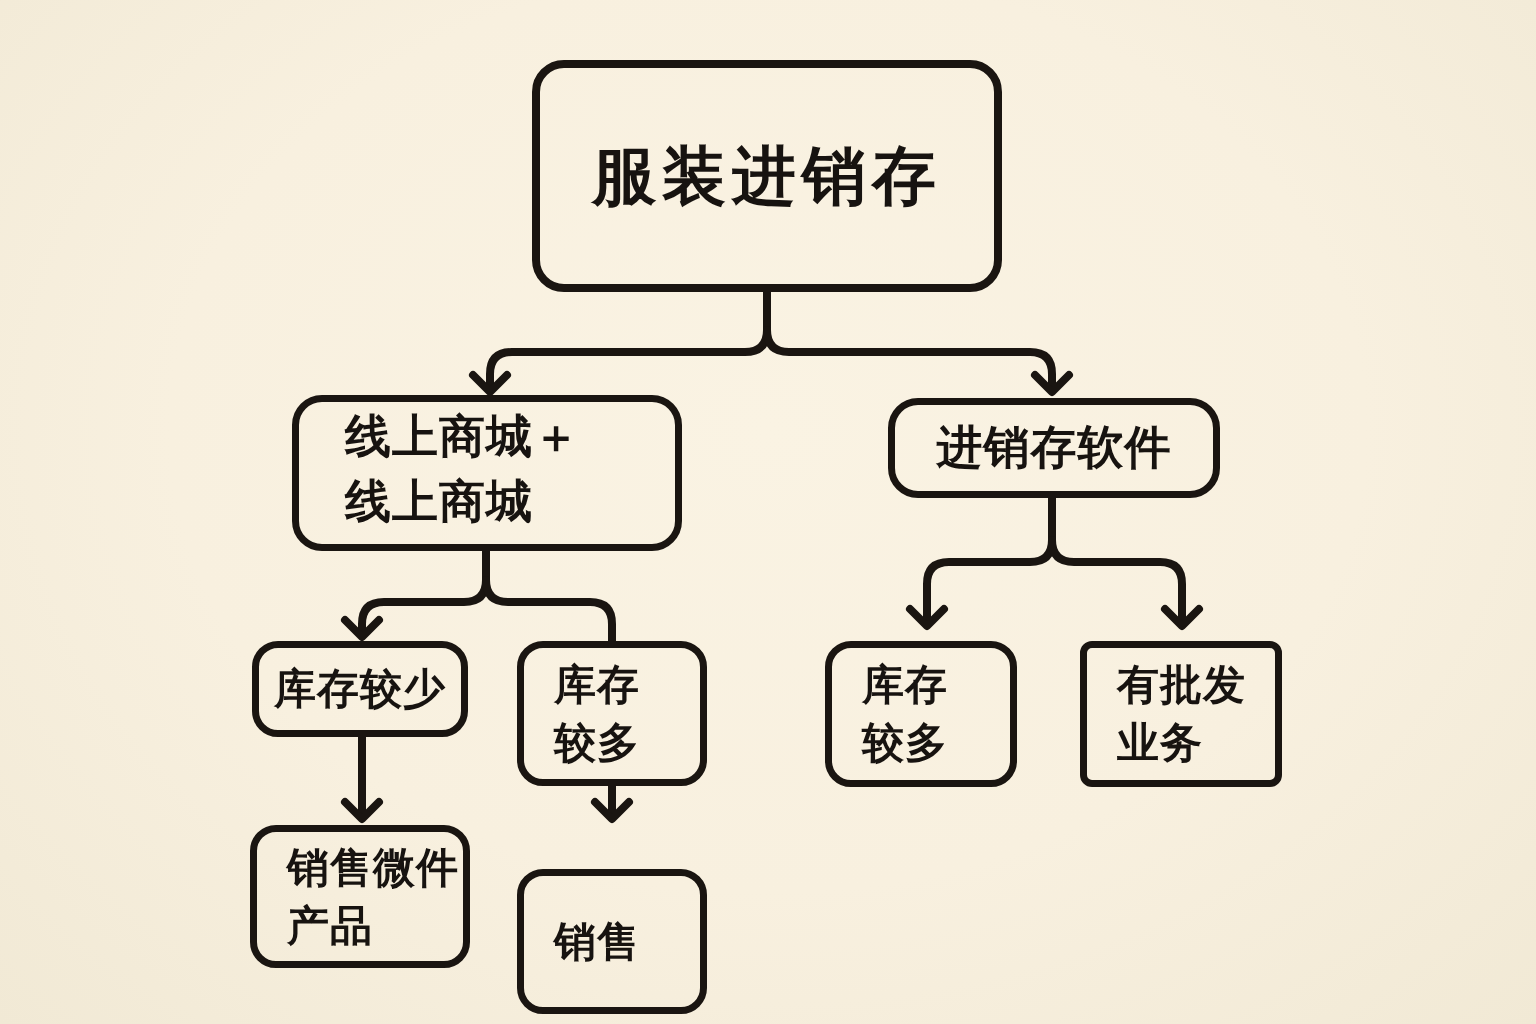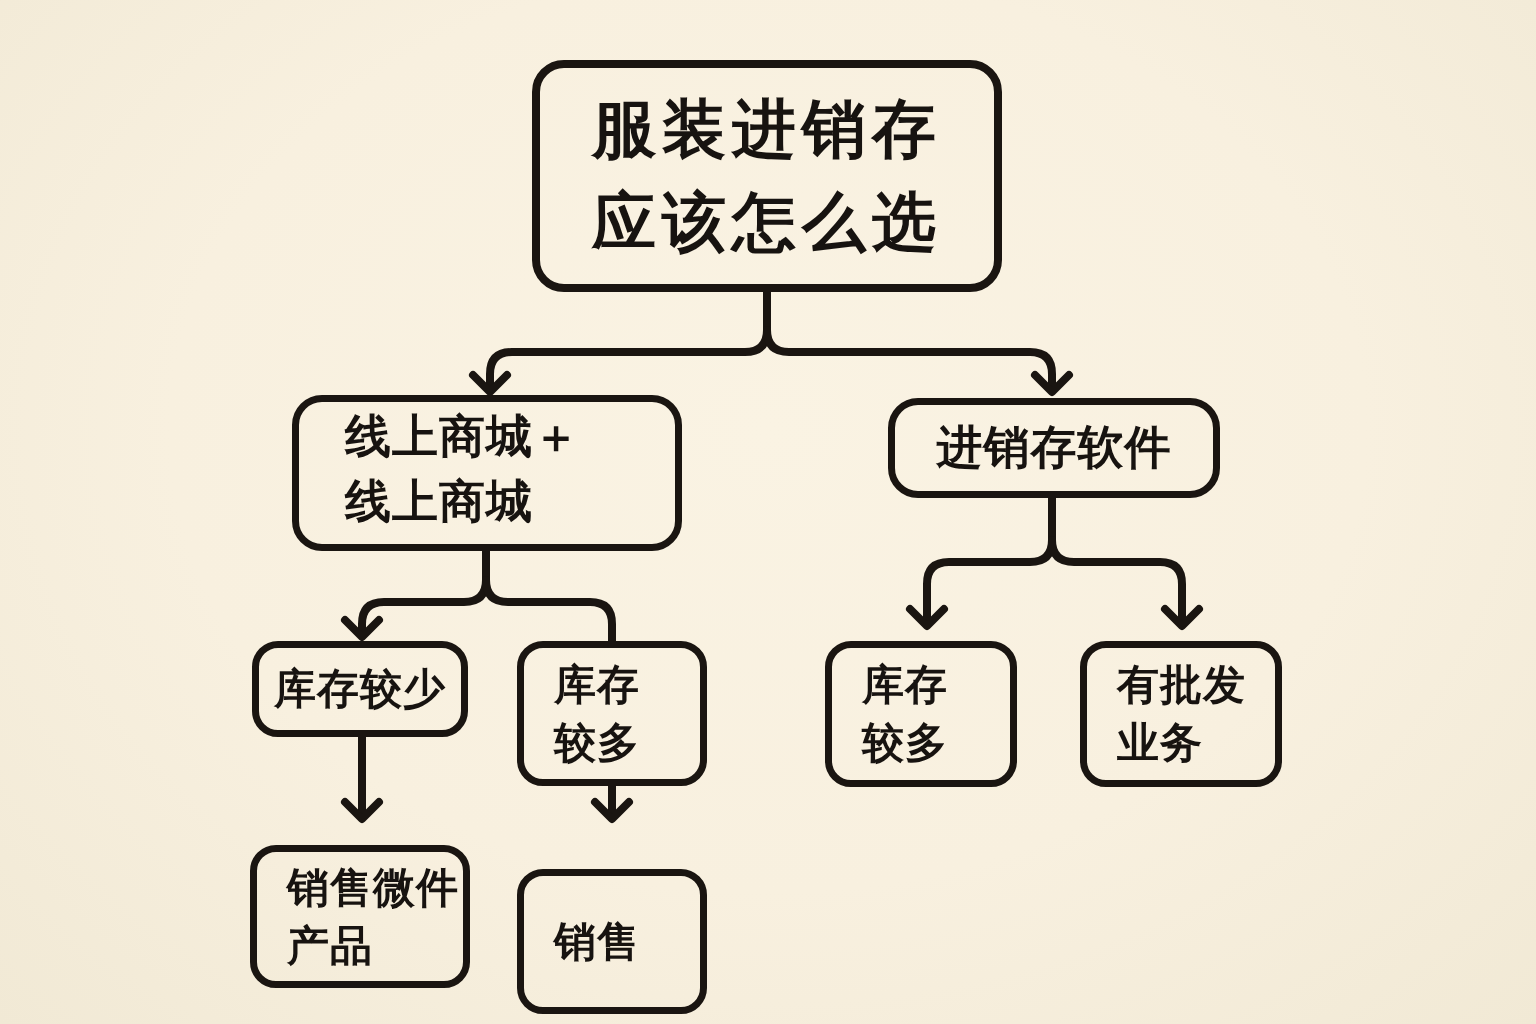--- a/index.html
+++ b/index.html
@@ -93,36 +93,35 @@
     left: 825px; top: 641px; width: 192px; height: 146px;
     border-radius: 26px;
     font-size: 42px;
     line-height: 1.38;
     padding-left: 30px;
     align-items: flex-start;
     text-align: left;
   }
   .node-wholesale {
     left: 1080px; top: 641px; width: 202px; height: 146px;
-    border-radius: 26px;
+    border-radius: 12px;
     font-size: 42px;
     line-height: 1.38;
     padding-left: 30px;
     align-items: flex-start;
     text-align: left;
   }
   .node-sell-widget {
     left: 250px; top: 825px; width: 220px; height: 143px;
     border-radius: 26px;
     font-size: 42px;
     line-height: 1.38;
     padding-left: 30px;
     align-items: flex-start;
     text-align: left;
-    margin-top: 20px;
   }
   .node-sell-diverse {
     left: 517px; top: 825px; width: 190px; height: 145px;
     border-radius: 26px;
     font-size: 42px;
     line-height: 1.38;
     padding-left: 30px;
     align-items: flex-start;
     text-align: left;
     margin-top: 44px;
@@ -154,21 +153,20 @@
 
     <path d="M 1052 498 L 1052 540"></path>
     <path d="M 1052 540 Q 1052 562 1030 562 L 949 562 Q 927 562 927 584 L 927 618"></path>
     <path d="M 910 609 L 927 626 L 944 609"></path>
     <path d="M 1052 540 Q 1052 562 1074 562 L 1160 562 Q 1182 562 1182 584 L 1182 618"></path>
     <path d="M 1165 609 L 1182 626 L 1199 609"></path>
   </svg>
 
   <div class="node node-root">
     <span class="ln">服装进销存</span>
-    <span class="ln">应该怎么选</span>
   </div>
 
   <div class="node node-online-mall">
     <span class="ln">线上商城＋</span>
     <span class="ln">线上商城</span>
   </div>
 
   <div class="node node-less-inv">
     <span class="ln">库存较少</span>
   </div>

